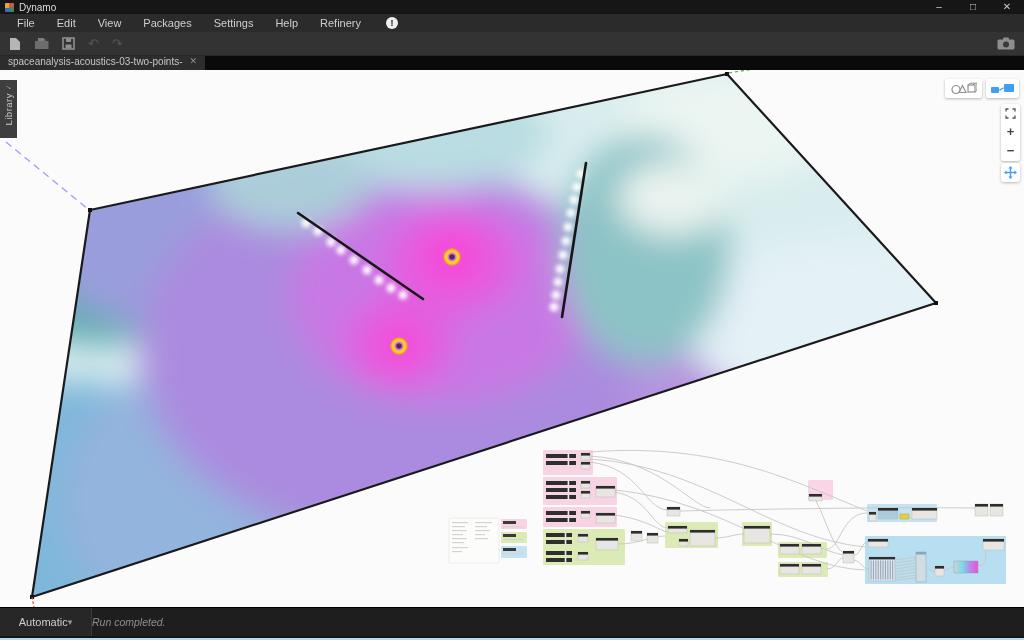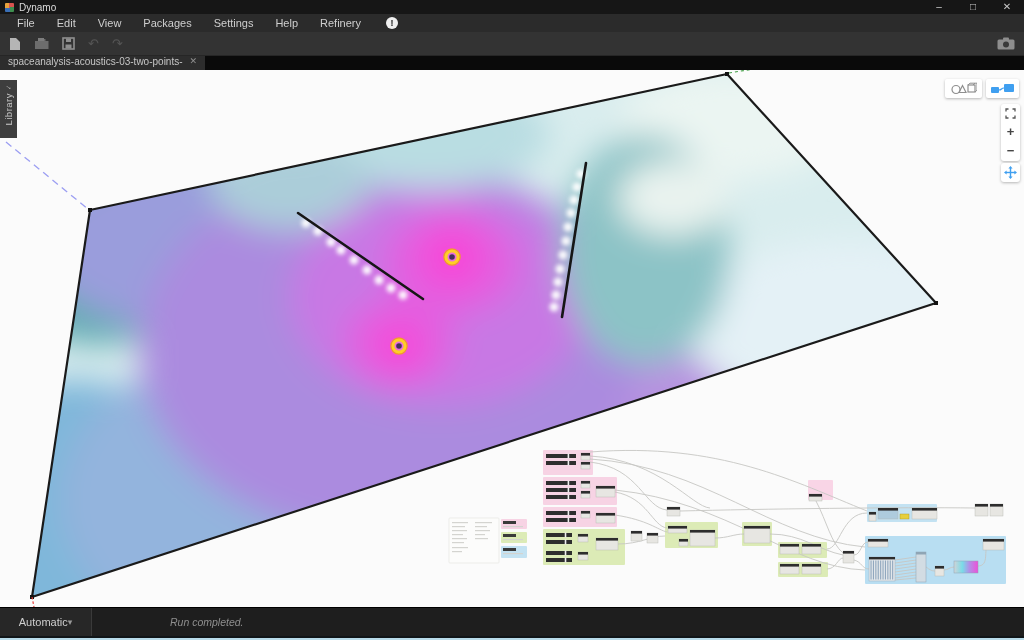--- a/index.html
+++ b/index.html
@@ -52,21 +52,21 @@
     box-shadow:0 1px 3px rgba(0,0,0,.28);display:flex;flex-direction:column;align-items:center;
     justify-content:space-around;z-index:5}
   .zoom-glyph{color:#454545;font-size:13px;line-height:12px;font-weight:bold}
   .pan-btn{top:93px;right:4px;width:19px;height:19px;border-radius:3px}
 
   
   .runbar{height:29px;background:#1e1e1e;display:flex;align-items:center;font-size:11px;border-top:1px solid #000}
   .run-mode{width:92px;height:100%;background:#272727;border-right:1px solid #3a3a3a;display:flex;
     align-items:center;justify-content:center;padding:0 10px;color:#cfcfcf}
   .run-caret{color:#999;font-size:9px}
-  .run-status{margin-left:78px;color:#8e8e8e;font-style:italic;font-size:10.5px}
+  .run-status{color:#8e8e8e;font-style:italic;font-size:10.5px}
 
   .taskbar-sliver{height:4px;background:linear-gradient(#101518 0 45%,#b9dcea 45%)}
 </style>
 </head>
 <body>
 
 <div class="app">
 
   <div class="titlebar">
     <div class="title-left">

